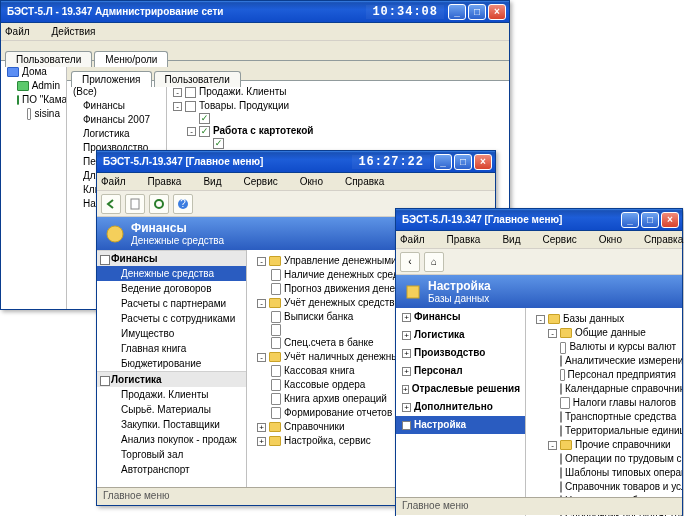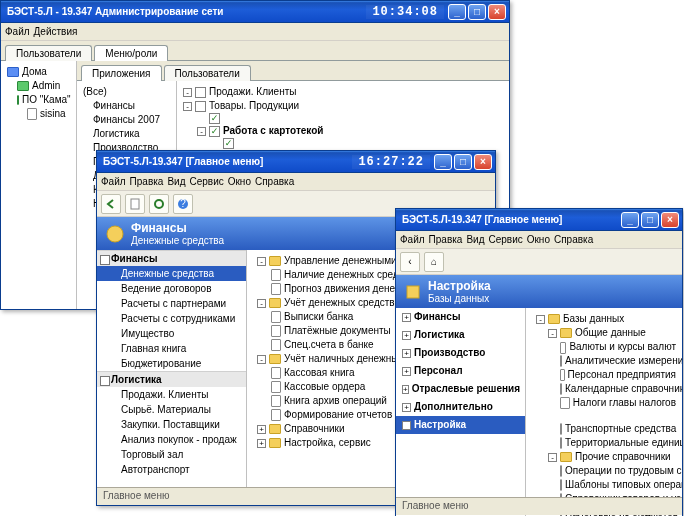--- a/index.html
+++ b/index.html
@@ -5,26 +5,26 @@
 *{box-sizing:border-box;margin:0;padding:0;font-family:Tahoma,Arial,sans-serif;font-size:10px;}
 body{background:#fff;width:684px;height:516px;position:relative;overflow:hidden;}
 .window{position:absolute;border:1px solid #0a3d8f;background:#ece9d8;box-shadow:2px 2px 4px rgba(0,0,0,0.3);}
 .titlebar{background:linear-gradient(to bottom,#3b84e8 0%,#1951b7 8%,#1d5dd8 40%,#0f4bc8 100%);height:22px;display:flex;align-items:center;padding:0 3px;color:#fff;font-weight:bold;border-bottom:1px solid #0a3d8f;}
 .titlebar .title{flex:1 1 auto;padding-left:3px;white-space:nowrap;overflow:hidden;}
 .titlebar .clock{font-family:'Courier New',monospace;font-size:12px;letter-spacing:1px;padding:0 6px;background:rgba(255,255,255,0.05);}
 .winbtns{display:flex;gap:2px;margin-left:4px;}
 .winbtn{width:18px;height:16px;border:1px solid #fff;border-radius:3px;display:flex;align-items:center;justify-content:center;color:#fff;font-weight:bold;font-size:10px;}
 .winbtn.min,.winbtn.max{background:linear-gradient(to bottom,#6fa4f0,#2c62ce);}
 .winbtn.close{background:linear-gradient(to bottom,#f08b7a,#d8432d);}
-.menubar{background:#ece9d8;height:18px;display:flex;align-items:center;padding:0 4px;gap:4px;color:#000;border-bottom:1px solid #d4d0c8;}
+.menubar{background:#ece9d8;height:18px;display:flex;align-items:center;padding:0 4px;gap:22px;color:#000;border-bottom:1px solid #d4d0c8;}
 .menubar span{cursor:default;}
 .toolbar{background:#f2f0e6;height:26px;display:flex;align-items:center;padding:0 4px;gap:4px;border-bottom:1px solid #d4d0c8;}
 .tbtn{width:20px;height:20px;border:1px solid #c0c0b0;background:#fdfdf8;border-radius:2px;display:flex;align-items:center;justify-content:center;}
 .tabs{display:flex;align-items:flex-end;height:20px;padding-left:4px;border-bottom:1px solid #919b9c;background:#ece9d8;}
-.tab{padding:2px 10px;border:1px solid #919b9c;border-bottom:none;background:#f8f8f4;margin-right:2px;border-radius:3px 3px 0 0;position:relative;top:1px;}
+.tab{padding:2px 10px;border:1px solid #919b9c;border-bottom:none;background:#f8f8f4;margin-right:2px;border-radius:3px 3px 0 0;position:relative;top:7px;}
 .tab.active{background:#ffffff;font-weight:normal;z-index:2;}
 .body{display:flex;height:calc(100% - 60px);background:#fff;}
 .w1 .body{height:calc(100% - 60px);}
 .pane{overflow:auto;padding:4px 6px;}
 .leftpane{width:90px;border-right:1px solid #c0c0c0;background:#fff;}
 .tree-line{white-space:nowrap;line-height:14px;display:flex;align-items:center;gap:3px;}
 .tree-line .box{display:inline-block;width:9px;height:9px;border:1px solid #808080;text-align:center;line-height:7px;font-size:8px;color:#000;background:#fff;}
 .tree-line .chk{display:inline-block;width:11px;height:11px;border:1px solid #808080;background:#fff;text-align:center;line-height:9px;color:#1a7d1a;font-size:9px;}
 .ico{display:inline-block;width:12px;height:10px;background:#f4cf5b;border:1px solid #c9a227;border-radius:1px;}
 .ico.blue{background:#5b8ef4;border-color:#2b5fc9;}
@@ -60,21 +60,21 @@
   </div>
   <div class="menubar" id="w1menus">
       <span>Файл</span>
       <span>Действия</span>
     </div>
   <div class="tabs">
     <div class="tab">Пользователи</div>
     <div class="tab active">Меню/роли</div>
   </div>
   <div class="body">
-    <div class="pane leftpane" style="width:76px" id="w1left">
+    <div class="pane leftpane" style="width:66px" id="w1left">
         <div class="tree-line" style="padding-left: 0px;">
           <span class="ico blue"></span>
           <span>Дома</span>
         </div>
         <div class="tree-line" style="padding-left: 10px;">
           <span class="ico green"></span>
           <span>Admin</span>
         </div>
         <div class="tree-line" style="padding-left: 10px;">
           <span class="ico green"></span>
@@ -265,21 +265,20 @@
           <span class="ex">-</span>
           <span class="ico"></span>
           <span>Учёт денежных средств в банках</span>
         </div>
         <div class="rtitem" style="padding-left: 18px;">
           <span class="ico doc"></span>
           <span>Выписки банка</span>
         </div>
         <div class="rtitem" style="padding-left: 18px;">
           <span class="ico doc"></span>
-          <span>Платёжные документы</span>
         </div>
         <div class="rtitem" style="padding-left: 18px;">
           <span class="ico doc"></span>
           <span>Спец.счета в банке</span>
         </div>
         <div class="rtitem" style="padding-left: 4px;">
           <span class="ex">-</span>
           <span class="ico"></span>
           <span>Учёт наличных денежных средств</span>
         </div>
@@ -401,21 +400,21 @@
           <span>Персонал предприятия</span>
         </div>
         <div class="rtitem" style="padding-left: 28px;">
           <span class="ico doc"></span>
           <span>Календарные справочники</span>
         </div>
         <div class="rtitem" style="padding-left: 28px;">
           <span class="ico doc"></span>
           <span>Налоги главы налогов</span>
         </div>
-        <div class="rtitem" style="padding-left: 28px; margin-top: 12px;">
+        <div class="rtitem" style="padding-left: 28px;">
           <span class="ico doc"></span>
           <span>Транспортные средства</span>
         </div>
         <div class="rtitem" style="padding-left: 28px;">
           <span class="ico doc"></span>
           <span>Территориальные единицы</span>
         </div>
         <div class="rtitem" style="padding-left: 16px;">
           <span class="ex">-</span>
           <span class="ico"></span>

